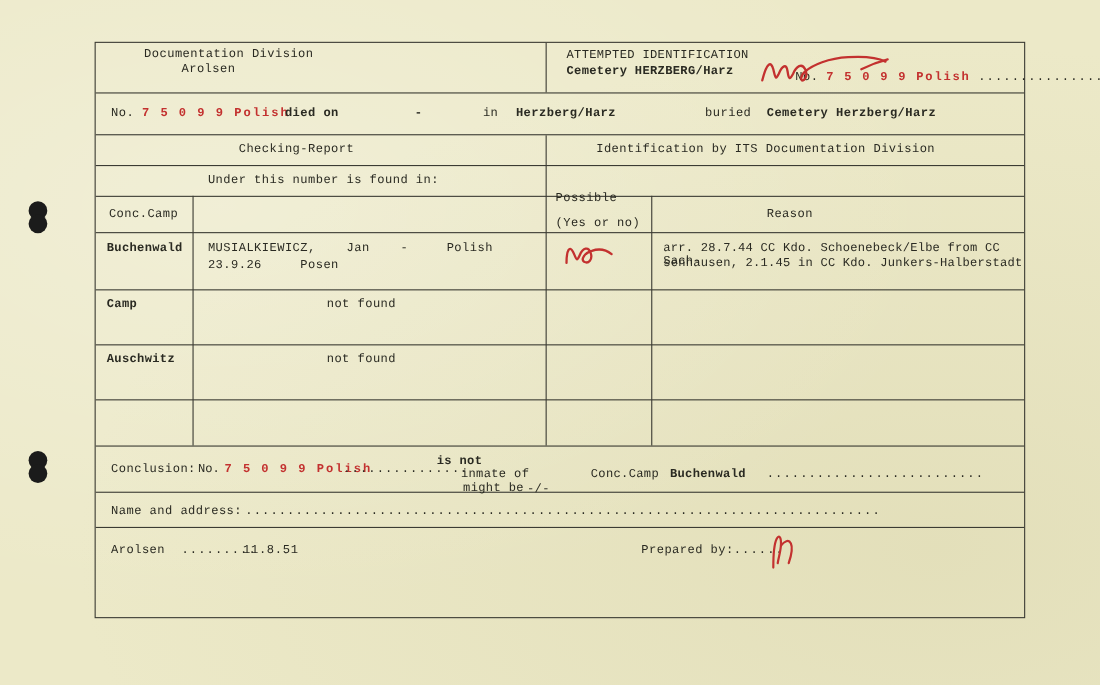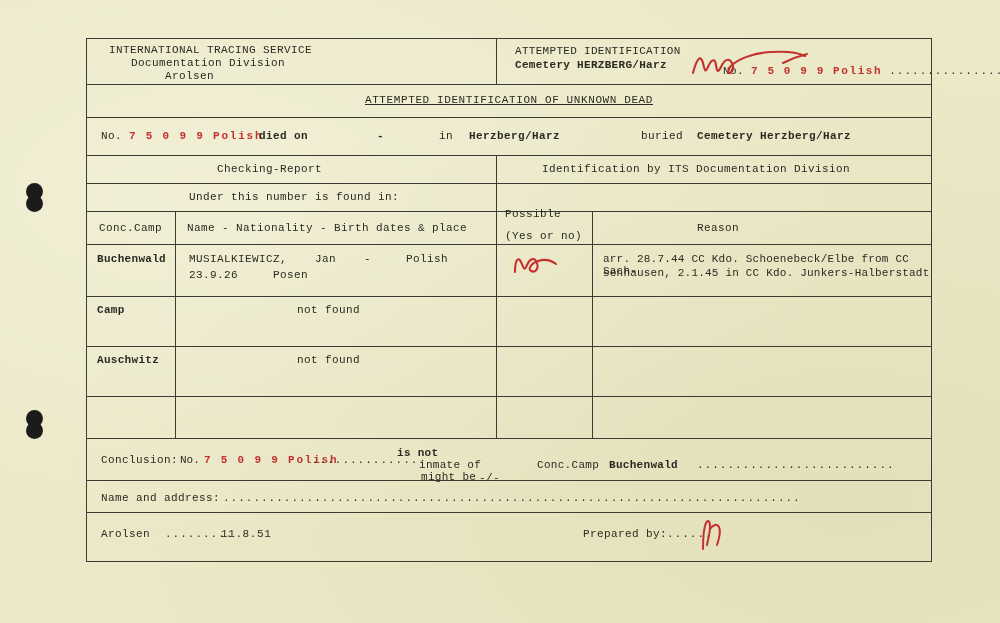--- a/index.html
+++ b/index.html
@@ -253,21 +253,20 @@
   <div class="punch p1b"></div>
   <div class="punch p2a"></div>
   <div class="punch p2b"></div>
 
   <div class="form">
 
     <div class="hdr">
       <div class="vsep"></div>
 
       <div class="its-block">
-        <div class="its-l1">INTERNATIONAL TRACING SERVICE</div>
         <div class="its-l2">Documentation Division</div>
         <div class="its-l3">Arolsen</div>
       </div>
 
       <div class="att-block">
         <div class="att-l1">ATTEMPTED IDENTIFICATION</div>
         <div class="att-l2">Cemetery HERZBERG/Harz</div>
       </div>
 
       <div class="no-line">
@@ -275,23 +274,20 @@
         <span class="red">7 5 0 9 9  Polish</span>
         <span class="dotfill">................</span>
       </div>
 
       <svg class="scribble-none" viewBox="0 0 130 34">
         <path d="M6,26 C10,10 14,8 16,16 C18,24 18,26 21,20 C24,13 28,10 29,18 C30,25 31,26 34,20 C37,13 42,10 45,16 C47,20 46,25 43,26 C41,27 40,22 45,18 C52,12 66,6 84,5 C100,4 112,6 118,9" fill="none" stroke="#c3312f" stroke-width="2.1" stroke-linecap="round"></path>
         <path d="M96,16 C104,12 112,9 120,7" fill="none" stroke="#c3312f" stroke-width="2" stroke-linecap="round"></path>
       </svg>
     </div>
 
-    <div class="title-row">
-      <div class="title-txt">ATTEMPTED IDENTIFICATION OF UNKNOWN DEAD</div>
-    </div>
 
     <div class="died-row">
       <span class="dr-no">No.</span>
       <span class="dr-num">7 5 0 9 9  Polish</span>
       <span class="dr-died">died on</span>
       <span class="dr-dash">-</span>
       <span class="dr-in">in</span>
       <span class="dr-place">Herzberg/Harz</span>
       <span class="dr-buried">buried</span>
       <span class="dr-cem">Cemetery Herzberg/Harz</span>
@@ -306,21 +302,20 @@
       <div class="h-3"></div>
       <div class="h-4"></div>
       <div class="h-5"></div>
       <div class="h-6"></div>
 
       <div class="cap cap-check">Checking-Report</div>
       <div class="cap cap-under">Under this number is found in:</div>
       <div class="cap cap-ident">Identification by ITS Documentation Division</div>
 
       <div class="cap cap-conc">Conc.Camp</div>
-      <div class="cap cap-name">Name - Nationality - Birth dates &amp; place</div>
       <div class="cap cap-poss1">Possible</div>
       <div class="cap cap-poss2">(Yes or no)</div>
       <div class="cap cap-reas">Reason</div>
 
       <div class="camp camp-1">Buchenwald</div>
       <div class="nm nm-1">MUSIALKIEWICZ,    Jan    -     Polish</div>
       <div class="nm nm-2">23.9.26     Posen</div>
       <div class="reason reason-1">arr. 28.7.44 CC Kdo. Schoenebeck/Elbe from CC Sach-</div>
       <div class="reason reason-2">senhausen, 2.1.45 in CC Kdo. Junkers-Halberstadt</div>
 

